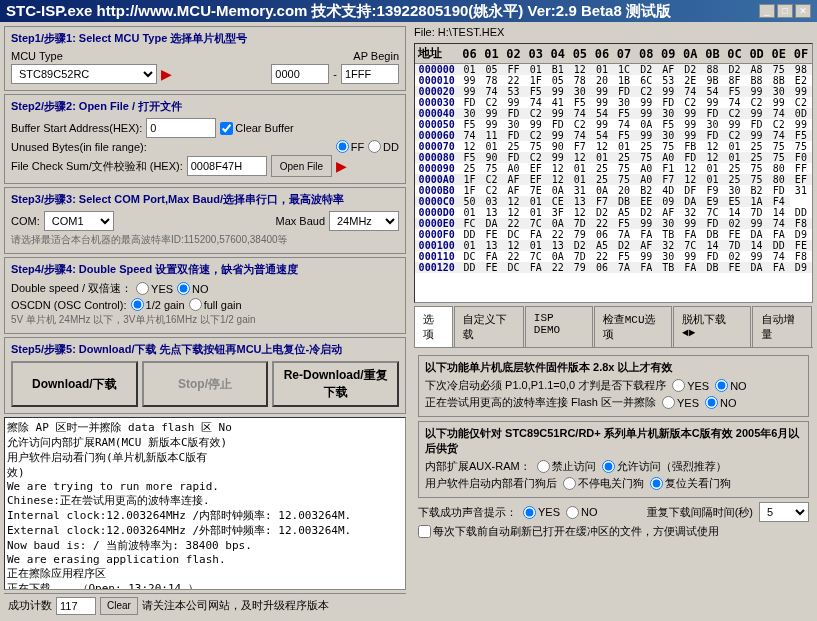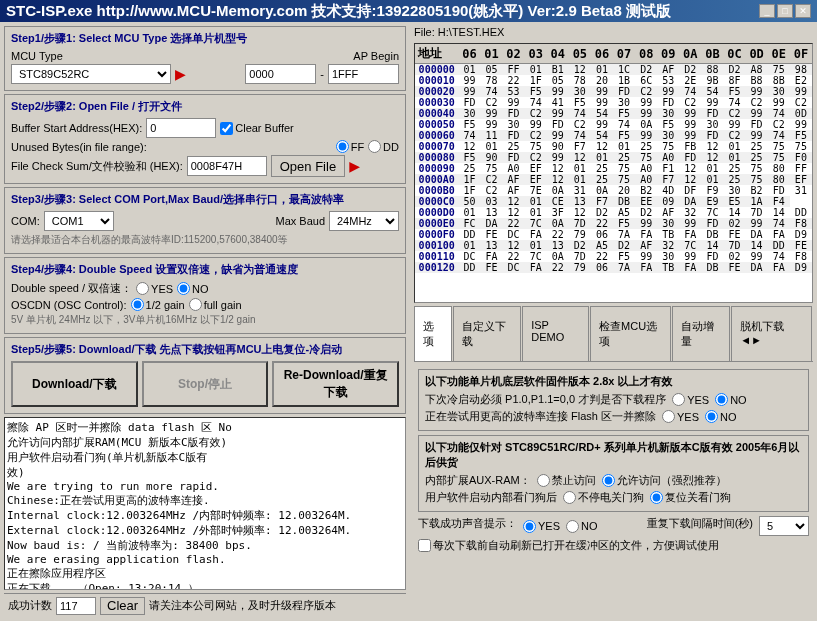--- a/index.html
+++ b/index.html
@@ -58,29 +58,29 @@
     .row { display: flex; align-items: center; gap: 4px; margin-bottom: 2px; }
     .label { font-size: 11px; }
     select, input[type="text"] {
       border: 1px solid #888;
       background: white;
       font-size: 11px;
       height: 20px;
       padding: 1px 3px;
     }
     select { width: 140px; }
-    .mcu-select { width: 160px; }
-    .small-input { width: 71px; }
+    .mcu-select { width: 146px; }
+    .small-input { width: 58px; }
     .medium-input { width: 80px; }
     .hex-input { width: 70px; }
     .btn {
       border: 1px solid #888;
       background: #d4d0c8;
       padding: 2px 8px;
-      font-size: 13px;
+      font-size: 10px;
       cursor: pointer;
       height: 22px;
     }
     .log-area {
       border: 1px inset #888;
       background: white;
       flex: 1;
       overflow-y: auto;
       padding: 2px;
       font-size: 11px;
@@ -127,43 +127,44 @@
     .hex-grid tr:nth-child(odd) { background: #f0f0f0; }
     .hex-grid tr:nth-child(even) { background: white; }
     .addr-col { color: #000080; font-weight: bold; }
     .tabs-row {
       display: flex;
       gap: 0;
       background: #d4d0c8;
       border-bottom: 1px solid #888;
     }
     .tab {
-      padding: 12px 8px;
+      padding: 5px 8px;
       border: 1px solid #888;
       border-bottom: none;
       background: #d4d0c8;
       font-size: 11px;
       cursor: pointer;
       margin-right: 1px;
+      font-family: Liberation Mono, monospace;
     }
     .tab.active { background: white; }
     .options-area {
       background: #d4d0c8;
       padding: 4px;
       font-size: 11px;
       flex: 1;
       overflow-y: auto;
     }
     .option-group {
       border: 1px solid #888;
       padding: 4px 6px;
       margin-bottom: 4px;
     }
     .option-title { font-weight: bold; margin-bottom: 3px; font-size: 11px; }
-    .option-row { display: flex; gap: 6px; margin-bottom: 2px; }
+    .option-row { display: flex; align-items: center; gap: 6px; margin-bottom: 2px; }
     .download-btns { display: flex; gap: 4px; margin-bottom: 2px; }
     .dl-btn {
       flex: 1;
       background: #d4d0c8;
       border: 2px outset #888;
       padding: 4px;
       font-size: 12px;
       font-weight: bold;
       cursor: pointer;
       text-align: center;
@@ -713,22 +714,22 @@
             </tr>
           </tbody>
       </table>
     </div>
 
     <div class="tabs-row" id="tabs-row">
         <div class="tab active">选项</div>
         <div class="tab">自定义下载</div>
         <div class="tab">ISP DEMO</div>
         <div class="tab">检查MCU选项</div>
+        <div class="tab">脱机下载 ◄►</div>
         <div class="tab">自动增量</div>
-        <div class="tab">脱机下载 ◄►</div>
       </div>
 
     <div class="options-area scroll-area">
       <div class="option-group">
         <div class="option-title">以下功能单片机底层软件固件版本 2.8x 以上才有效</div>
         <div class="option-row">
           <span>下次冷启动必须 P1.0,P1.1=0,0 才判是否下载程序</span>
           <label class="checkbox-label">
             <input type="radio" name="opt1" style="">
             <span>YES</span>

